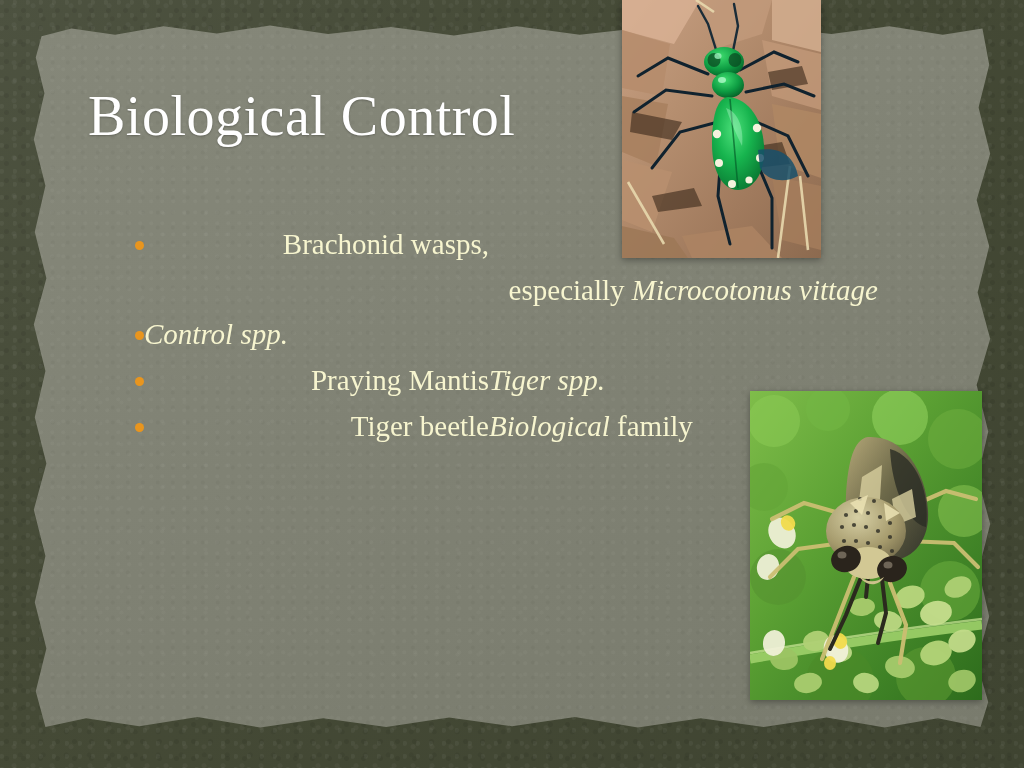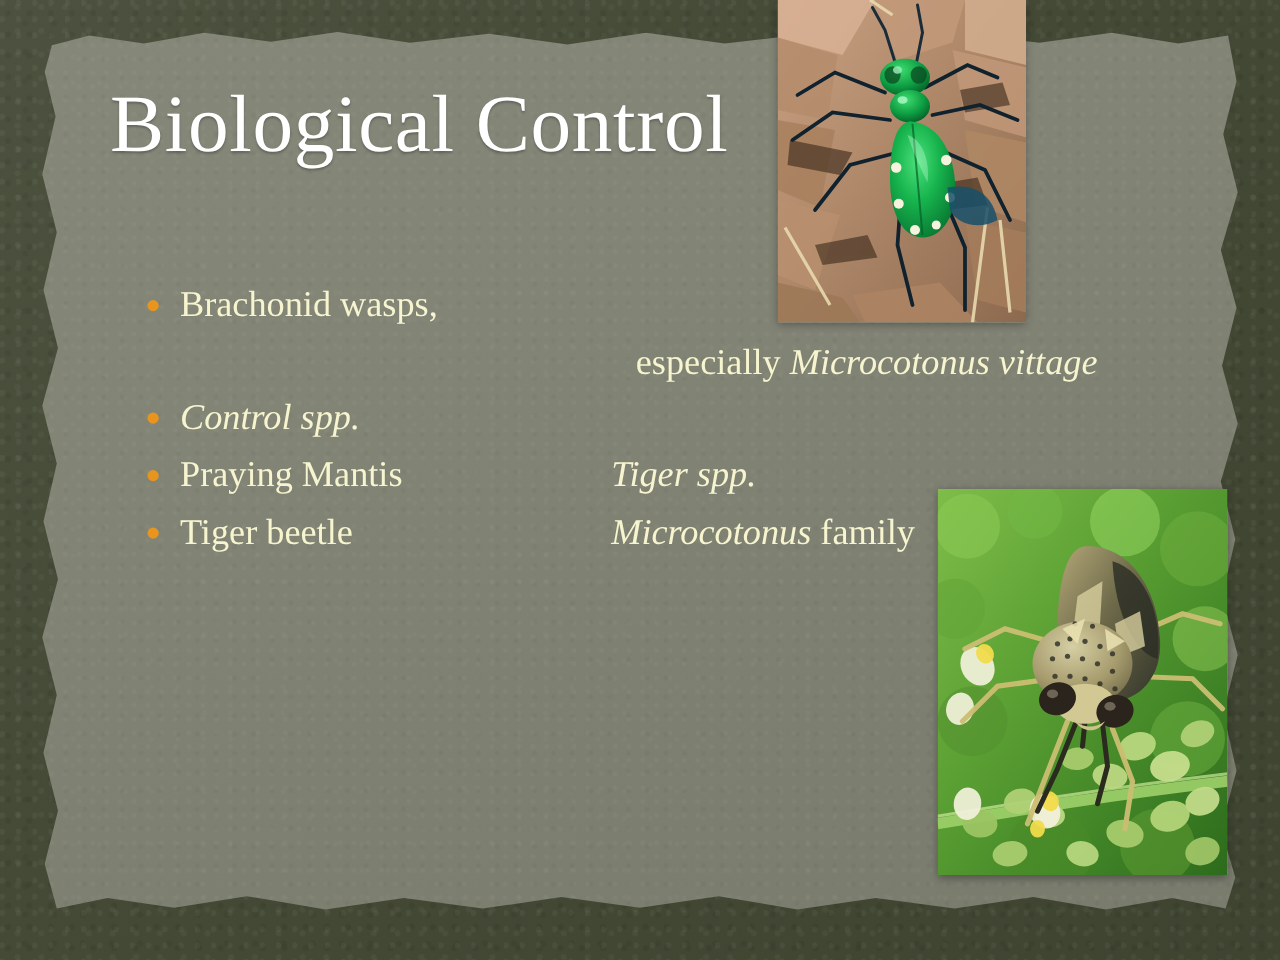--- a/index.html
+++ b/index.html
@@ -76,41 +76,42 @@
        0.8% 94.0%,  1.9% 88.0%,  0.7% 81.5%,  1.8% 75.0%,  0.6% 68.5%,  1.9% 62.0%,
        0.7% 55.5%,  1.8% 49.0%,  0.6% 42.5%,  1.9% 36.0%,  0.7% 29.5%,  1.8% 23.0%,
        0.6% 16.5%,  1.7% 10.0%,  0.8% 5.0%
     );
   }
 
   
   #title {
     position: absolute;
     left: 88px;
-    top: 68px;
-    font-size: 65px;
+    top: 88px;
+    font-size: 56px;
     line-height: 1.0;
     color: #ffffff;
     letter-spacing: .5px;
     white-space: nowrap;
     text-shadow: 0 1px 2px rgba(0,0,0,.25);
   }
 
   
   #content {
     position: absolute;
     left: 118px;
     top: 228px;
     width: 760px;
   }
   .row {
     position: relative;
     display: flex;
     align-items: baseline;
     height: 46px;
+    text-align: right;
   }
   .bullet {
     width: 26px;
     flex: 0 0 26px;
     font-size: 20px;
     color: #E8951E;
     line-height: 1;
     position: relative;
     top: -4px;
   }
@@ -196,21 +197,21 @@
     <div class="row">
       <span class="bullet"></span>
       <span class="label">Praying Mantis</span>
       <span class="sci"><span>Tiger spp.</span><span class="plain"></span></span>
     </div>
 
 
     <div class="row">
       <span class="bullet"></span>
       <span class="label">Tiger beetle</span>
-      <span class="sci"><span>Microcotonus</span><span class="plain"> family</span></span>
+      <span class="sci"><span>Biological</span><span class="plain"> family</span></span>
     </div>
 
   </div>
 
   <div class="photo" id="photo-tiger-beetle">
     <svg viewBox="0 0 199 258" preserveAspectRatio="none">
       <defs>
         <linearGradient id="leafbg" x1="0" y1="0" x2="1" y2="1">
           <stop offset="0%" stop-color="#c9a184"></stop>
           <stop offset="35%" stop-color="#b58e6f"></stop>

